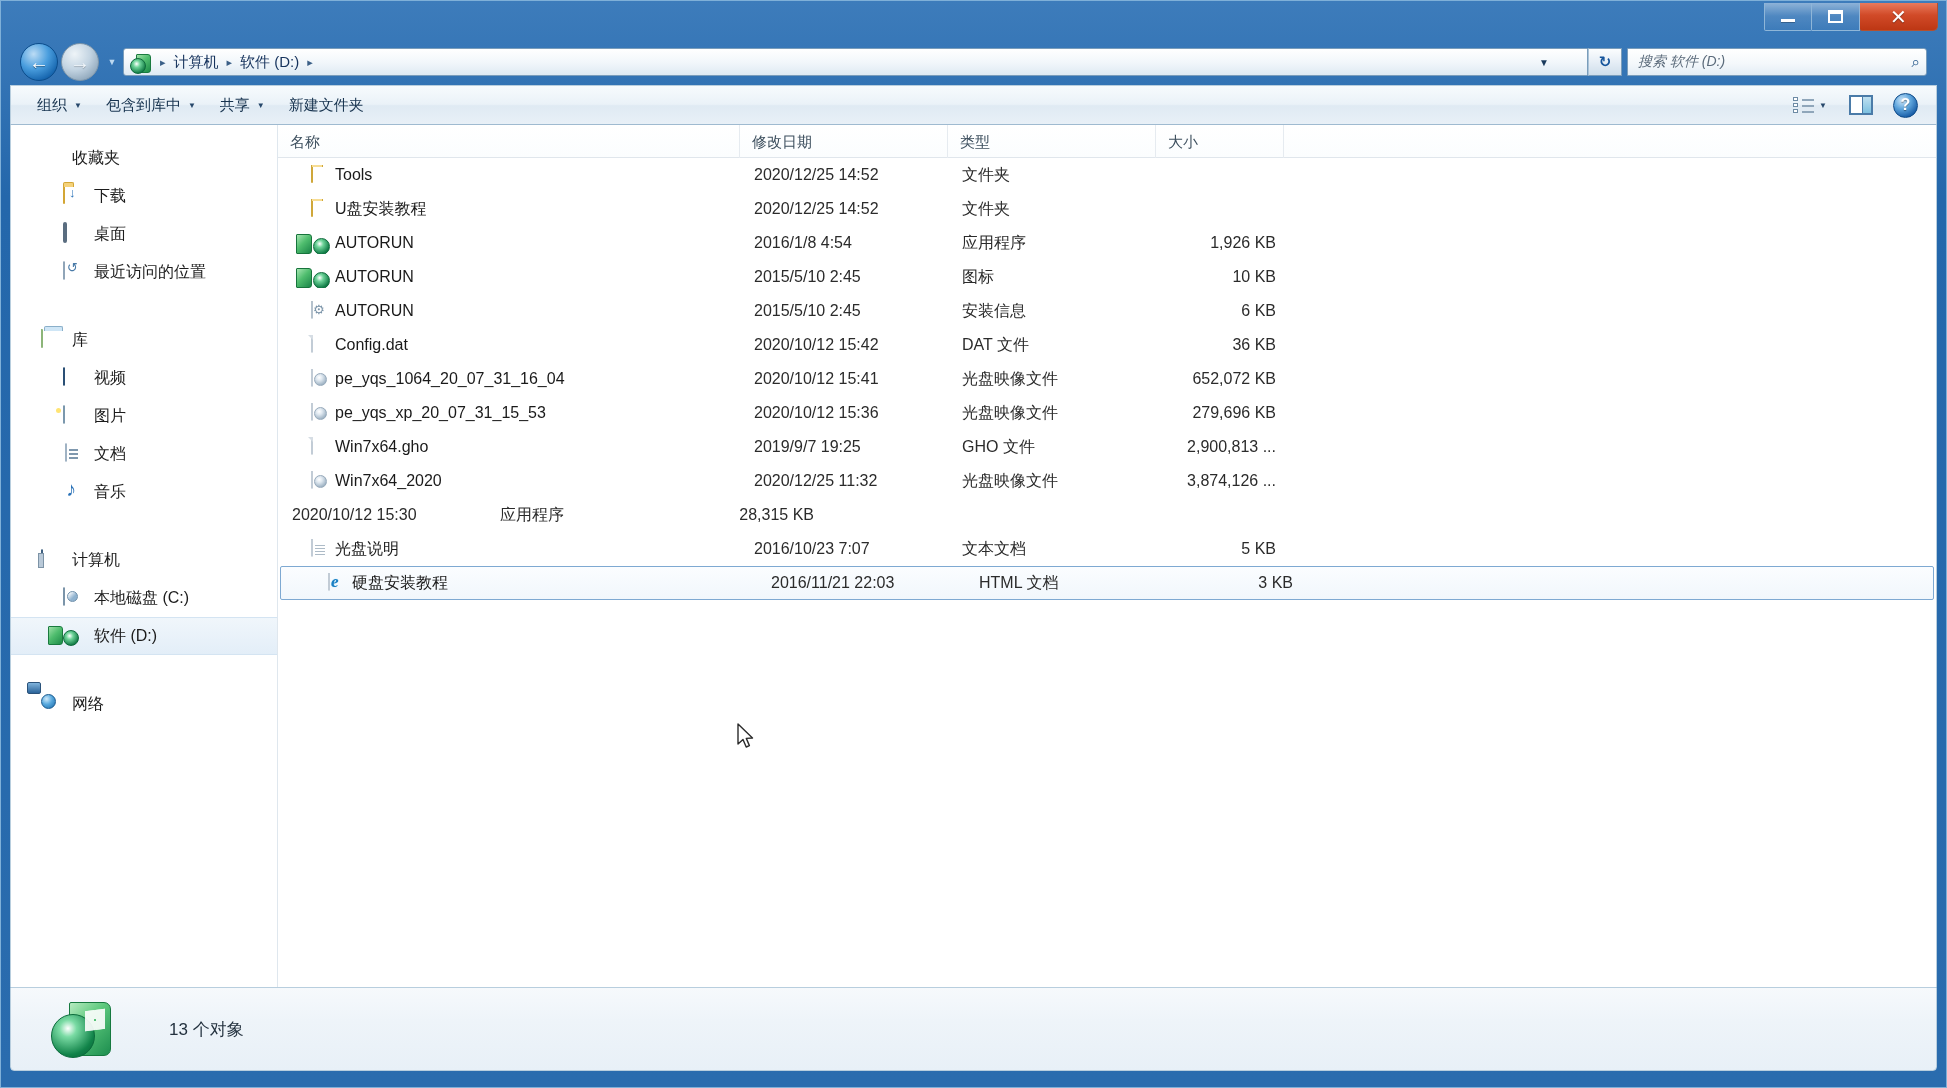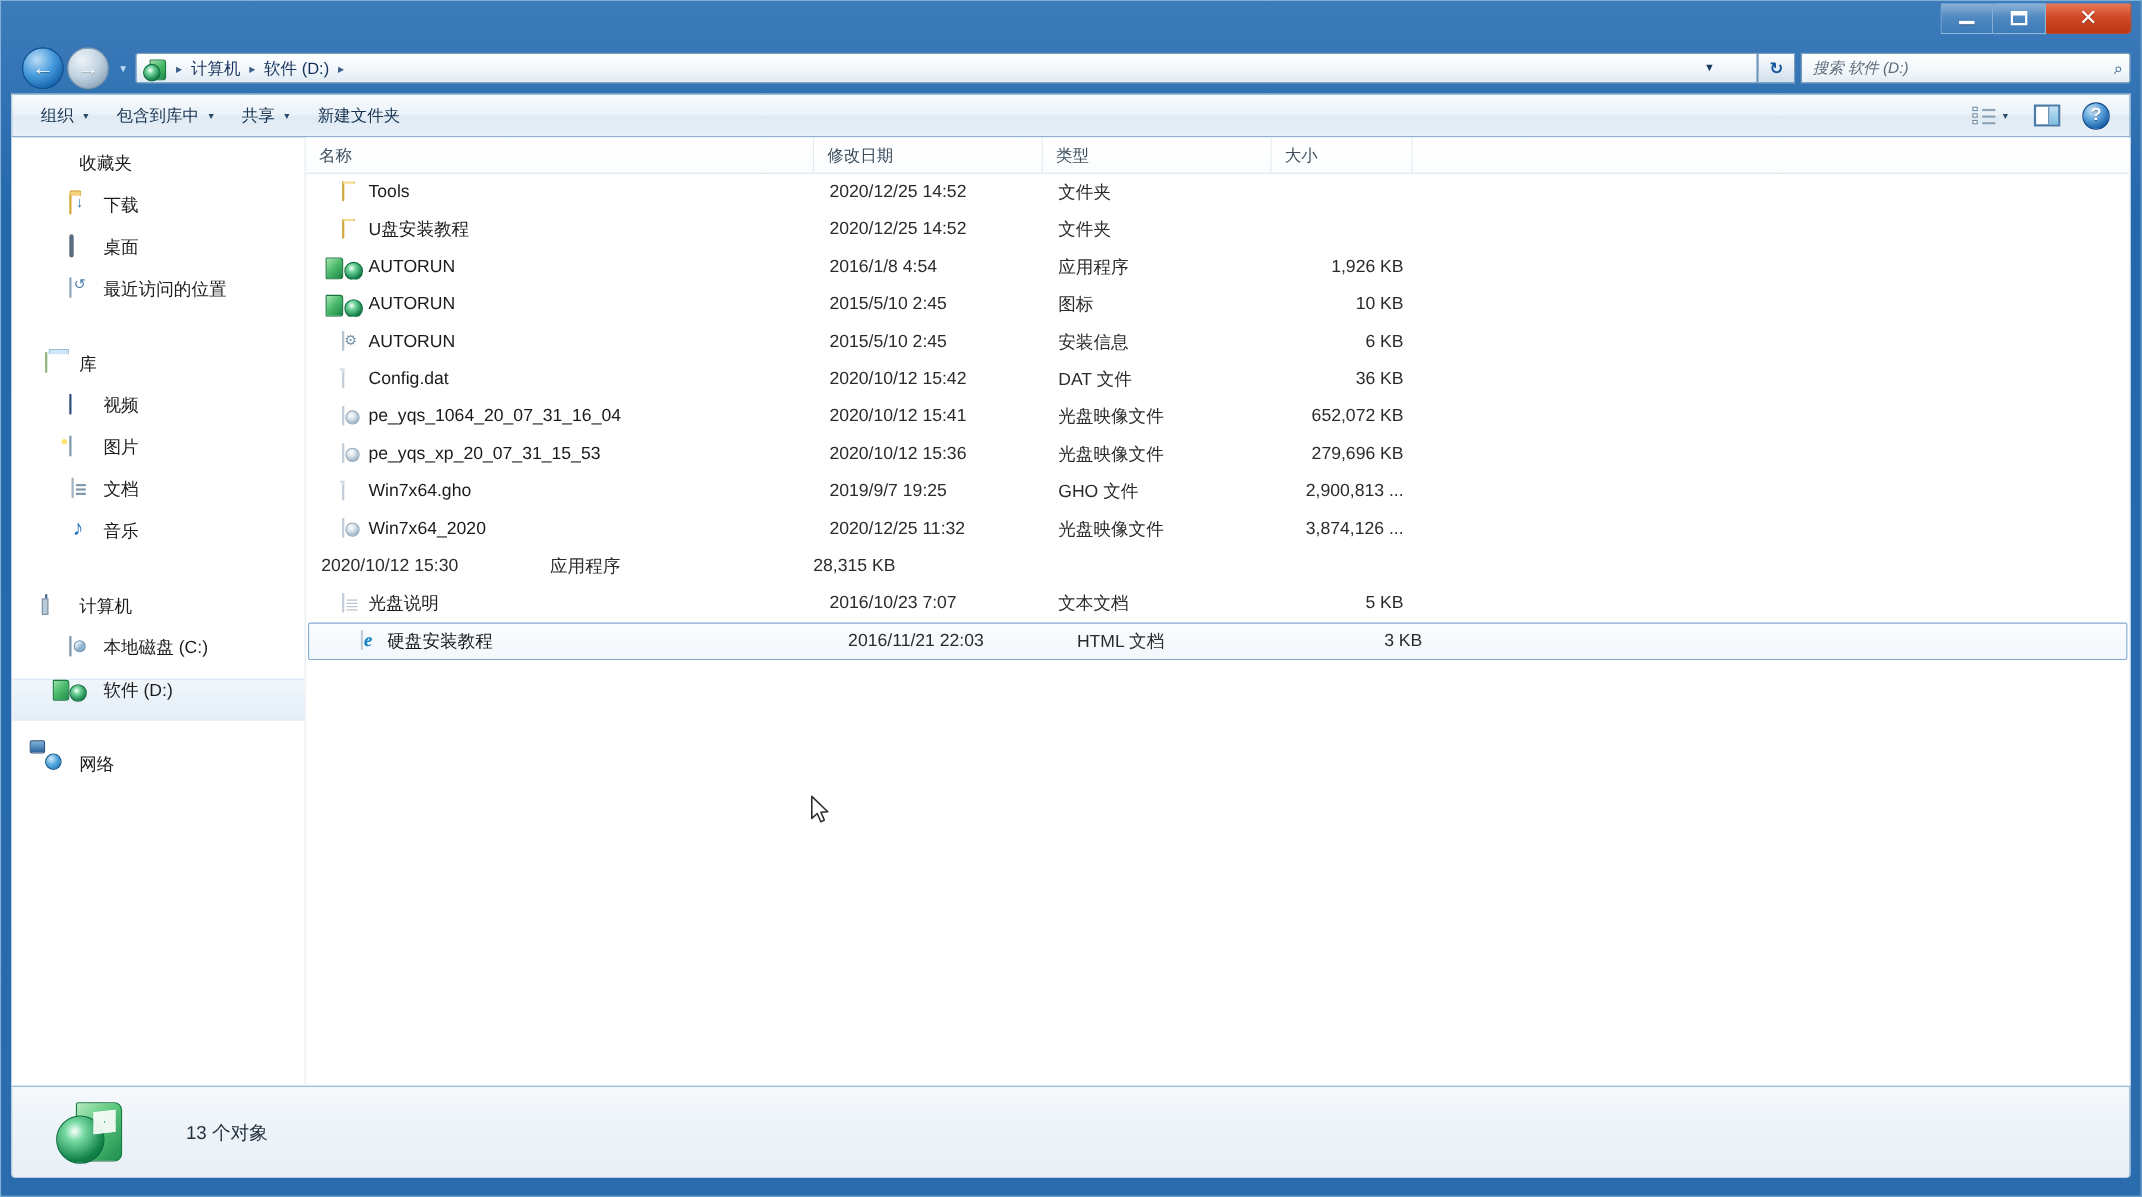--- a/index.html
+++ b/index.html
@@ -121,21 +121,21 @@
   .refresh-btn {
     width: 34px; height: 28px;
     background: linear-gradient(180deg,#fbfdfe 0%, #e6eef6 50%, #cfdeeb 100%);
     border: 1px solid #7a9dbb; border-left: 1px solid #a9c2d7;
     display: flex; align-items: center; justify-content: center;
     color: #15549b; font-size: 15px; font-weight: bold;
     cursor: default; flex: 0 0 auto;
   }
   .searchbox {
     width: 300px; height: 28px;
-    margin-left: 5px; 
+    margin-left: 5px; margin-right: 10px;
     background: linear-gradient(180deg,#ffffff 0%, #f4f8fb 55%, #e3edf5 100%);
     border: 1px solid #7a9dbb; border-radius: 0 3px 3px 0;
     display: flex; align-items: center;
     padding: 0 6px 0 10px;
     flex: 0 0 auto;
   }
   .search-ph {
     flex: 1; font-size: 14px; font-style: italic; color: #5b6b7b;
     white-space: nowrap; overflow: hidden;
   }
@@ -210,21 +210,21 @@
   .sidebar {
     width: 267px; flex: 0 0 267px;
     background: #fff;
     border-right: 1px solid #dfe7ee;
     padding-top: 14px;
     overflow: hidden;
   }
   .nav-group { margin-bottom: 4px; }
   .nav-row {
     height: 38px;
-    display: flex; align-items: flex-start;
+    display: flex; align-items: center;
     padding-left: 30px;
     font-size: 16px; color: #1c1c1c;
     cursor: default; white-space: nowrap;
   }
   .nav-row.child { padding-left: 52px; }
   .nav-row.selected {
     background: linear-gradient(180deg,#f0f6fb 0%, #e3eef8 100%);
     border-top: 1px solid #d4e4f2;
     border-bottom: 1px solid #d4e4f2;
   }

